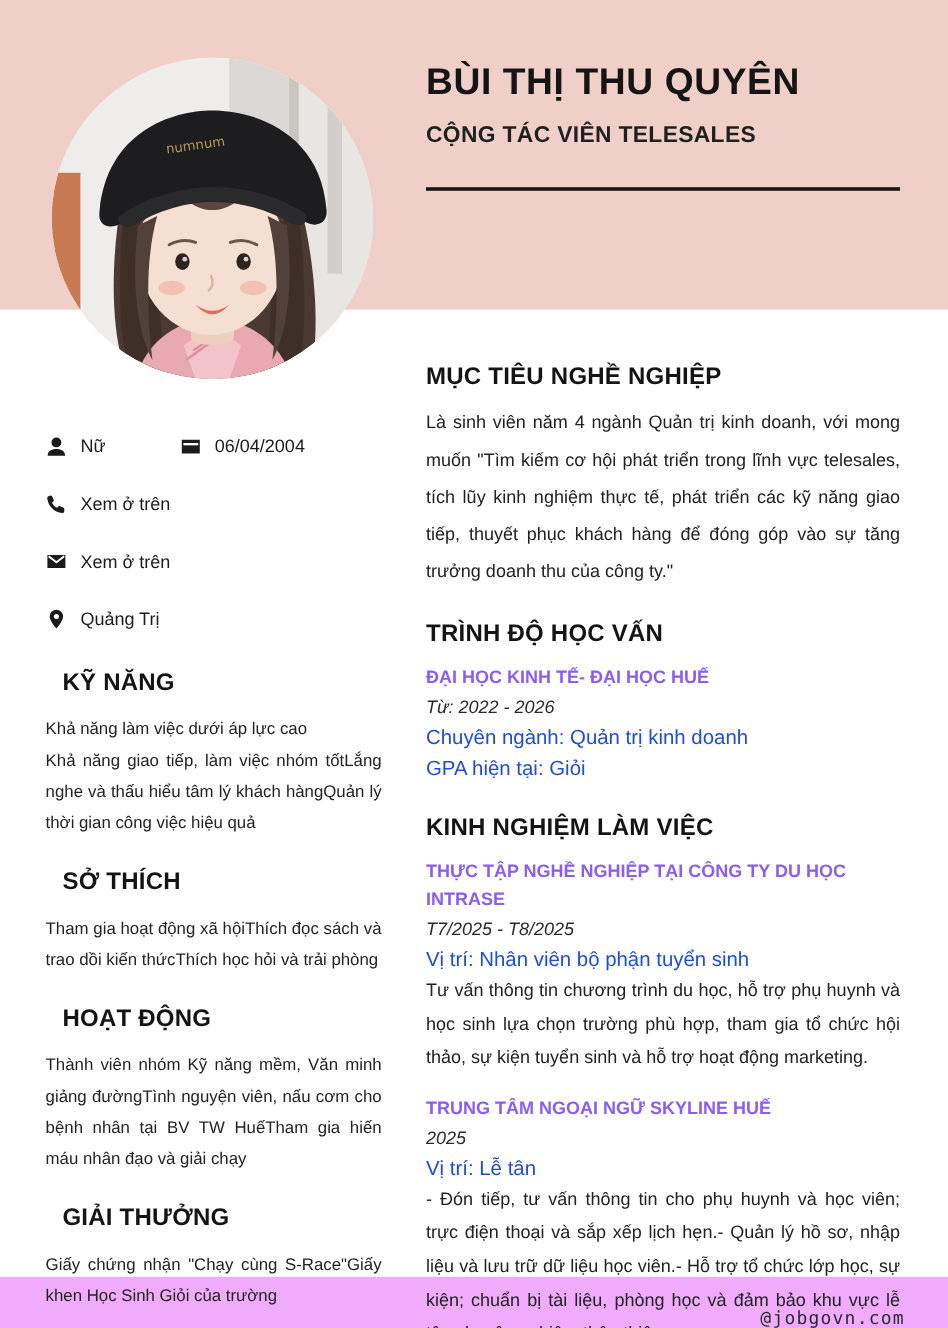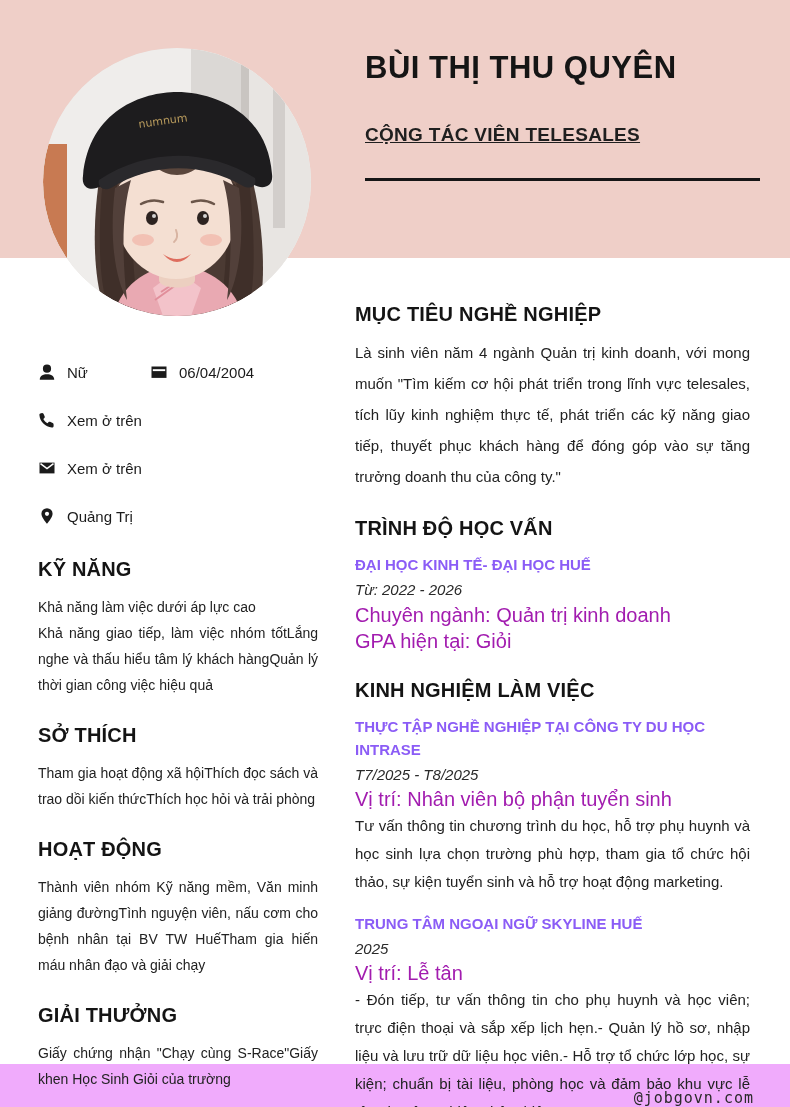--- a/index.html
+++ b/index.html
@@ -27,29 +27,29 @@
     font-family:"DejaVu Sans Mono", monospace;
     font-size:15px; color:#2a2a2a; letter-spacing:1px;
   }
   .photo {
     position:absolute; top:48px; left:43px;
     width:268px; height:268px; border-radius:50%;
     overflow:hidden; background:#e9e6e3;
   }
   .photo svg { display:block; width:100%; height:100%; }
   .header-text {
-    position:absolute; top:50px; left:365px; width:395px;
+    position:absolute; top:50px; left:355px; width:395px;
   }
   .name {
     font-size:31px; font-weight:700; letter-spacing:0.5px;
     color:#151515; line-height:1.15;
   }
   .job-title {
-    margin-top:38px; font-size:19px; font-weight:700;
-    letter-spacing:0.3px; color:#1f1f1f;text-decoration:underline;
+    margin-top:16px; font-size:19px; font-weight:700;
+    letter-spacing:0.3px; color:#1f1f1f;
   }
   .divider {
     margin-top:32px; height:3px; width:100%; background:#161616;
   }
   .columns {
     position:absolute; top:298px; left:38px;
     width:712px; display:flex; gap:37px;
   }
   .col-left { width:280px; flex:0 0 280px; }
   .col-right { width:395px; flex:0 0 395px; padding-top:4px; }
@@ -59,32 +59,32 @@
   .info-row { display:flex; align-items:center; height:32px; font-size:15px;margin-top:16px; }
   .info-pair { display:flex; align-items:center; }
   .info-pair.first { width:112px; }
   .icon { width:18px; height:18px; flex:0 0 18px; margin-right:11px; display:inline-flex; }
   .icon svg { width:18px; height:18px; }
 
   h2.section-h {
     font-size:20px; font-weight:700; color:#141414;
     letter-spacing:0.2px; line-height:1.2;
   }
-  .col-left h2.section-h { margin-top:25px; margin-bottom:13px; }
+  .col-left h2.section-h { margin-top:25px; margin-bottom:13px;margin-left:14px; }
   .col-left p.body {
     font-size:14px; line-height:26px; text-align:justify; color:#222222;
   }
   .col-right p.body {
     font-size:15px; line-height:28px; text-align:justify; color:#222222;
   }
   .objective-body { line-height:31px !important; margin-top:11px; }
   .edu-block { margin-top:13px; }
   .entry-title { font-size:15px; font-weight:700; color:#8b5cf6; line-height:23px; }
   .entry-period { font-size:15px; font-style:italic; color:#2a2a2a; line-height:24px; margin-top:2px; }
-  .entry-line { font-size:20px; line-height:26px; color:#a21caf; }
+  .entry-line { font-size:17px; line-height:26px; color:#1d4ed8; }
   .sec-gap { margin-top:24px; }
   .job { margin-top:13px; }
   .job + .job { margin-top:16px; }
   .job .entry-line { line-height:25px; }
 </style>
 </head>
 <body>
 
 <div class="page">
 

